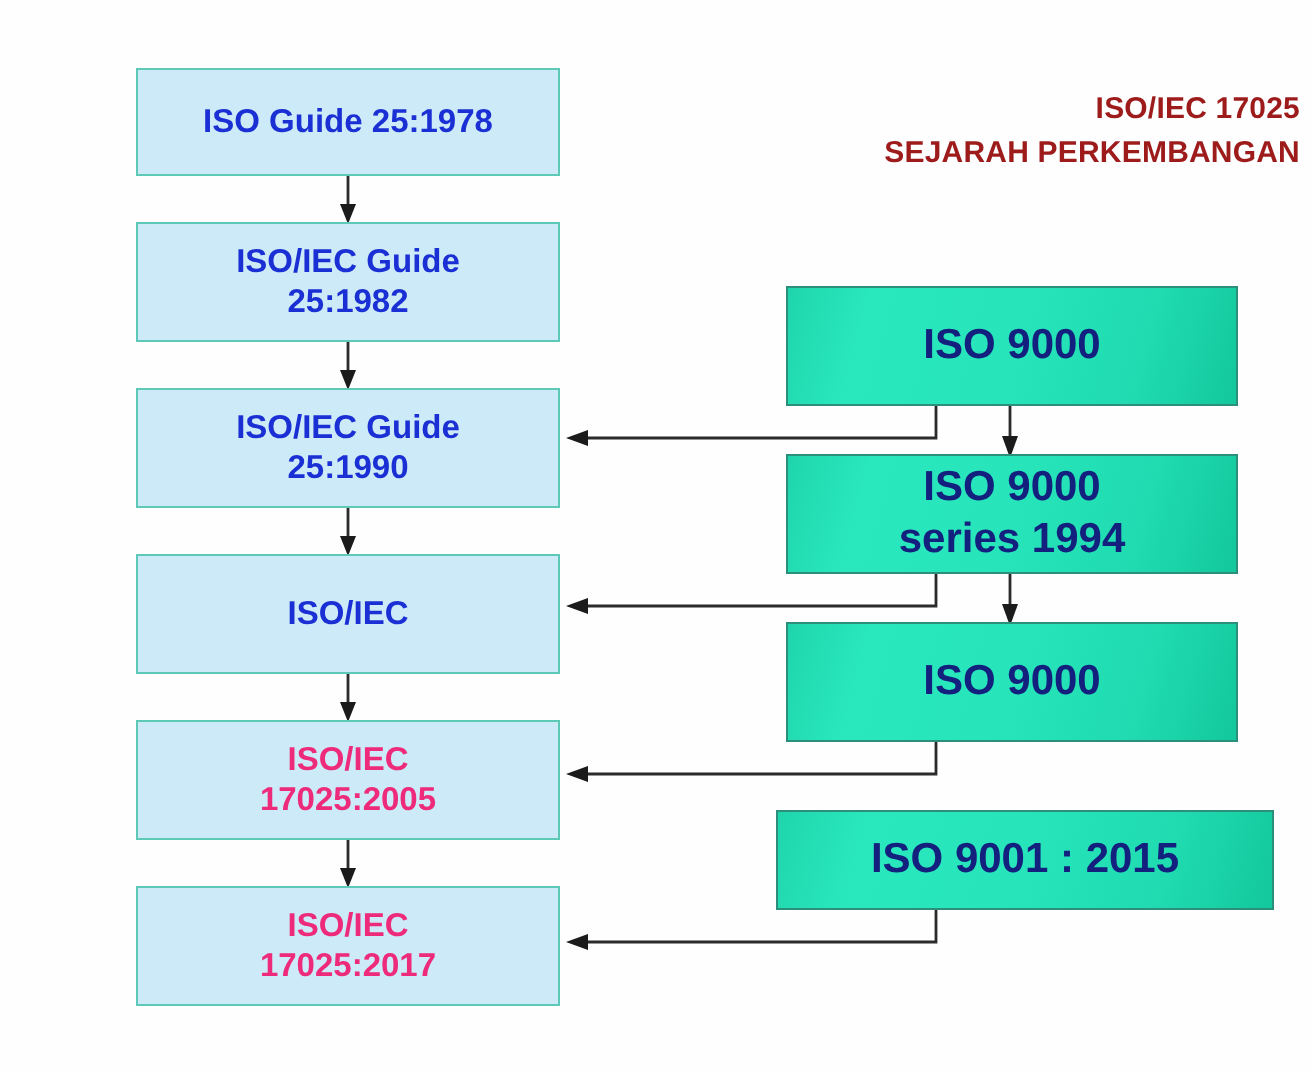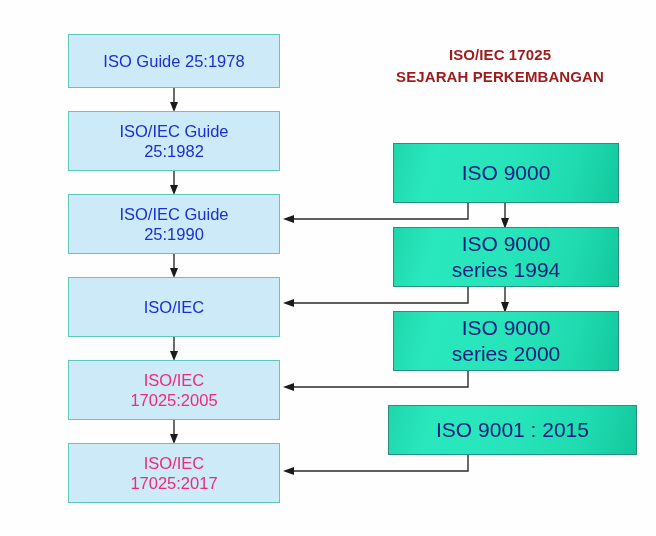--- a/index.html
+++ b/index.html
@@ -24,32 +24,32 @@
     left: 350px;
     top: 44px;
     width: 300px;
     text-align: center;
     color: #9e1b1b;
     font-weight: bold;
     font-size: 15px;
     line-height: 1.45;
     letter-spacing: 0.1px;
   }
-  .title-line { display: block; white-space: nowrap; }
+  .title-line { display: block; white-space: nowrap; text-align: right; }
 
   
   .node {
     position: absolute;
     box-sizing: border-box;
     display: flex;
     flex-direction: column;
     align-items: center;
     justify-content: center;
     text-align: center;
-    font-weight: normal;
+    font-weight: bold;
     line-height: 1.22;
   }
   .node .line { display: block; white-space: nowrap; }
 
   .node.blue {
     background: #cceaf7;
     border: 1px solid #5fc9b8;
     color: #1a2fd4;
     font-size: 16.5px;
   }
@@ -172,20 +172,19 @@
     <span class="line">ISO 9000</span>
   </div>
 
   <div class="node green" style="left:393px; top:227px; width:226px; height:60px;">
     <span class="line">ISO 9000</span>
     <span class="line">series 1994</span>
   </div>
 
   <div class="node green" style="left:393px; top:311px; width:226px; height:60px;">
     <span class="line">ISO 9000</span>
-    <span class="line">series 2000</span>
   </div>
 
   <div class="node green" style="left:388px; top:405px; width:249px; height:50px;">
     <span class="line">ISO 9001 : 2015</span>
   </div>
 
 </div>
 
 </body></html>

